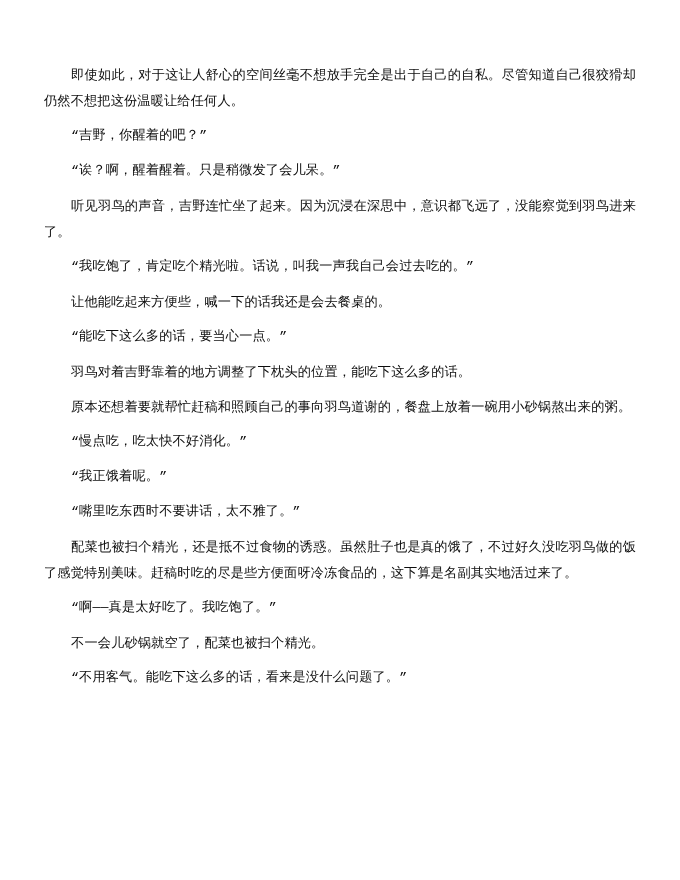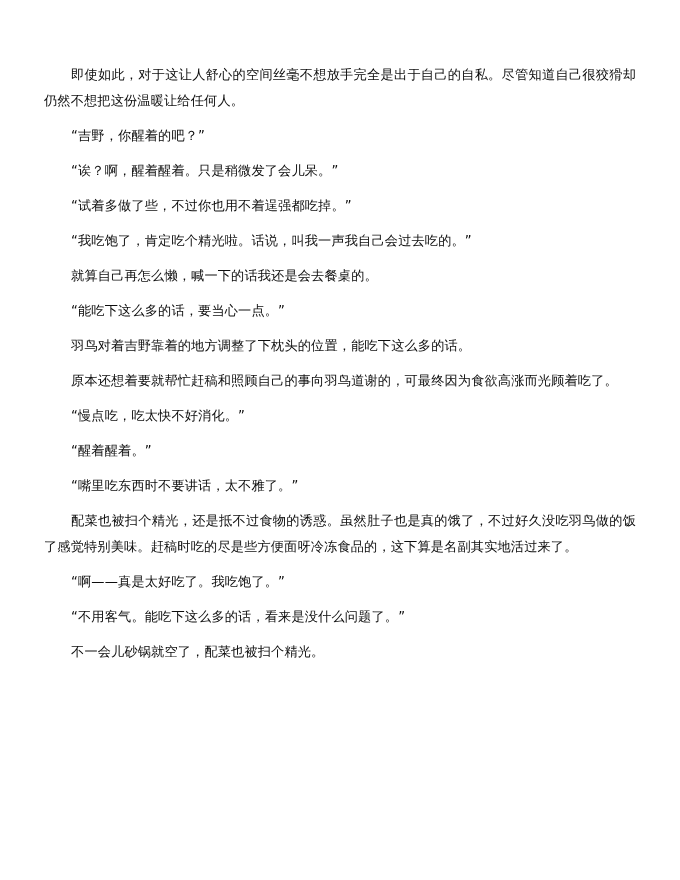--- a/index.html
+++ b/index.html
@@ -29,35 +29,36 @@
     text-justify: inter-ideograph;
     margin: 0 0 9px 0;
     letter-spacing: 0.15px;
     color: #0d0d0d;
   }
   .para.indent {
     text-indent: 2.05em;
   }
   .para.quote {
     text-indent: 2.05em;
+    font-family: Liberation Mono, monospace;
   }
 </style>
 </head>
 <body>
 
 <div id="page">
   <p class="para indent">即使如此，对于这让人舒心的空间丝毫不想放手完全是出于自己的自私。尽管知道自己很狡猾却仍然不想把这份温暖让给任何人。</p>
   <p class="para quote">“吉野，你醒着的吧？”</p>
   <p class="para quote">“诶？啊，醒着醒着。只是稍微发了会儿呆。”</p>
-  <p class="para quote">“试着多做了些，不过你也用不着逞强都吃掉。”</p>
+  <p class="para indent">听见羽鸟的声音，吉野连忙坐了起来。因为沉浸在深思中，意识都飞远了，没能察觉到羽鸟进来了。</p>
   <p class="para quote">“我吃饱了，肯定吃个精光啦。话说，叫我一声我自己会过去吃的。”</p>
-  <p class="para indent">就算自己再怎么懒，喊一下的话我还是会去餐桌的。</p>
+  <p class="para indent">让他能吃起来方便些，喊一下的话我还是会去餐桌的。</p>
   <p class="para quote">“能吃下这么多的话，要当心一点。”</p>
   <p class="para indent">羽鸟对着吉野靠着的地方调整了下枕头的位置，能吃下这么多的话。</p>
-  <p class="para indent">原本还想着要就帮忙赶稿和照顾自己的事向羽鸟道谢的，可最终因为食欲高涨而光顾着吃了。</p>
+  <p class="para indent">原本还想着要就帮忙赶稿和照顾自己的事向羽鸟道谢的，餐盘上放着一碗用小砂锅熬出来的粥。</p>
   <p class="para quote">“慢点吃，吃太快不好消化。”</p>
-  <p class="para quote">“醒着醒着。”</p>
+  <p class="para quote">“我正饿着呢。”</p>
   <p class="para quote">“嘴里吃东西时不要讲话，太不雅了。”</p>
   <p class="para indent">配菜也被扫个精光，还是抵不过食物的诱惑。虽然肚子也是真的饿了，不过好久没吃羽鸟做的饭了感觉特别美味。赶稿时吃的尽是些方便面呀冷冻食品的，这下算是名副其实地活过来了。</p>
   <p class="para quote">“啊——真是太好吃了。我吃饱了。”</p>
+  <p class="para indent">不一会儿砂锅就空了，配菜也被扫个精光。</p>
   <p class="para quote">“不用客气。能吃下这么多的话，看来是没什么问题了。”</p>
-  <p class="para indent">不一会儿砂锅就空了，配菜也被扫个精光。</p>
 </div>
 
 </body></html>

